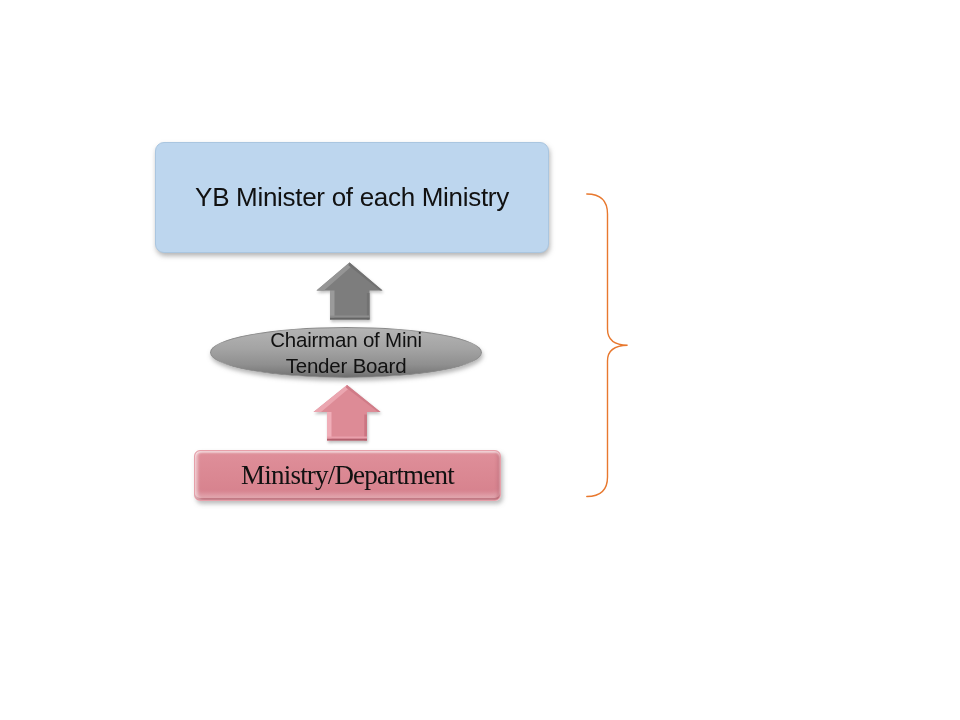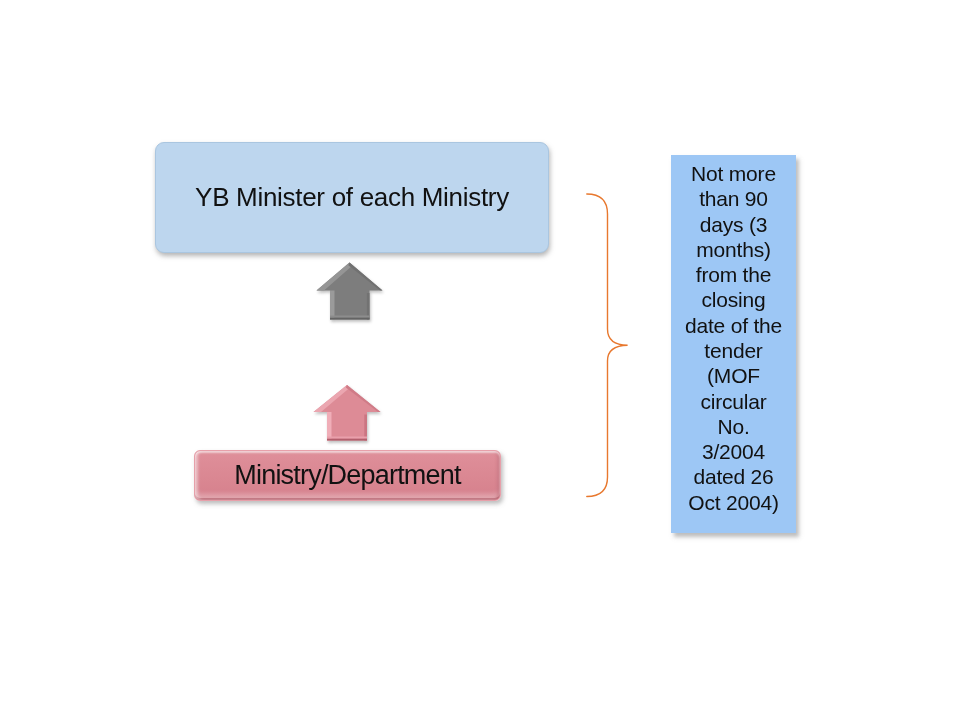--- a/index.html
+++ b/index.html
@@ -65,20 +65,21 @@
     box-shadow:
       inset 0 2px 2px rgba(255,255,255,0.55),
       inset 3px 0 3px rgba(255,255,255,0.4),
       inset -3px 0 3px rgba(173,84,97,0.35),
       inset 0 -2px 0 rgba(168,76,90,0.55),
       inset 0 -6px 5px rgba(255,255,255,0.3),
       2px 3px 4px rgba(125,125,125,0.5);
     box-sizing: border-box;
     font-size: 27px;
     letter-spacing: -0.8px;
+    font-family: Liberation Serif, serif;
   }
   
   .note-box {
     padding-bottom: 12px;
     left: 671px;
     top: 155px;
     width: 125px;
     height: 378px;
     background: #9dc7f5;
     box-shadow: 3px 4px 4px rgba(125,125,125,0.5);
@@ -126,35 +127,23 @@
       <rect x="327" y="438.7" width="40" height="1.8" fill="#b25f6c"></rect>
     </g>
 
     <path d="M 586.8 194 Q 607.5 194 607.5 214 L 607.5 329 Q 607.5 345 627.6 345.3 Q 607.5 345.6 607.5 361 L 607.5 477 Q 607.5 496.5 586.8 496.5" fill="none" stroke="#e8782e" stroke-width="1.4" stroke-linecap="round"></path>
   </svg>
 
   <div class="shape-text minister-box">
     <span>YB Minister of each Ministry</span>
   </div>
 
+  <div class="shape-text chairman-ellipse">
+    <span>Chairman of Mini
+Tender Board</span>
+  </div>
 
   <div class="shape-text ministry-box">
     <span>Ministry/Department</span>
   </div>
 
-  <div class="shape-text note-box">
-    <span>Not more
-than 90
-days (3
-months)
-from the
-closing
-date of the
-tender
-(MOF
-circular
-No.
-3/2004
-dated 26
-Oct 2004)</span>
-  </div>
 
 </div>
 
 </body></html>

